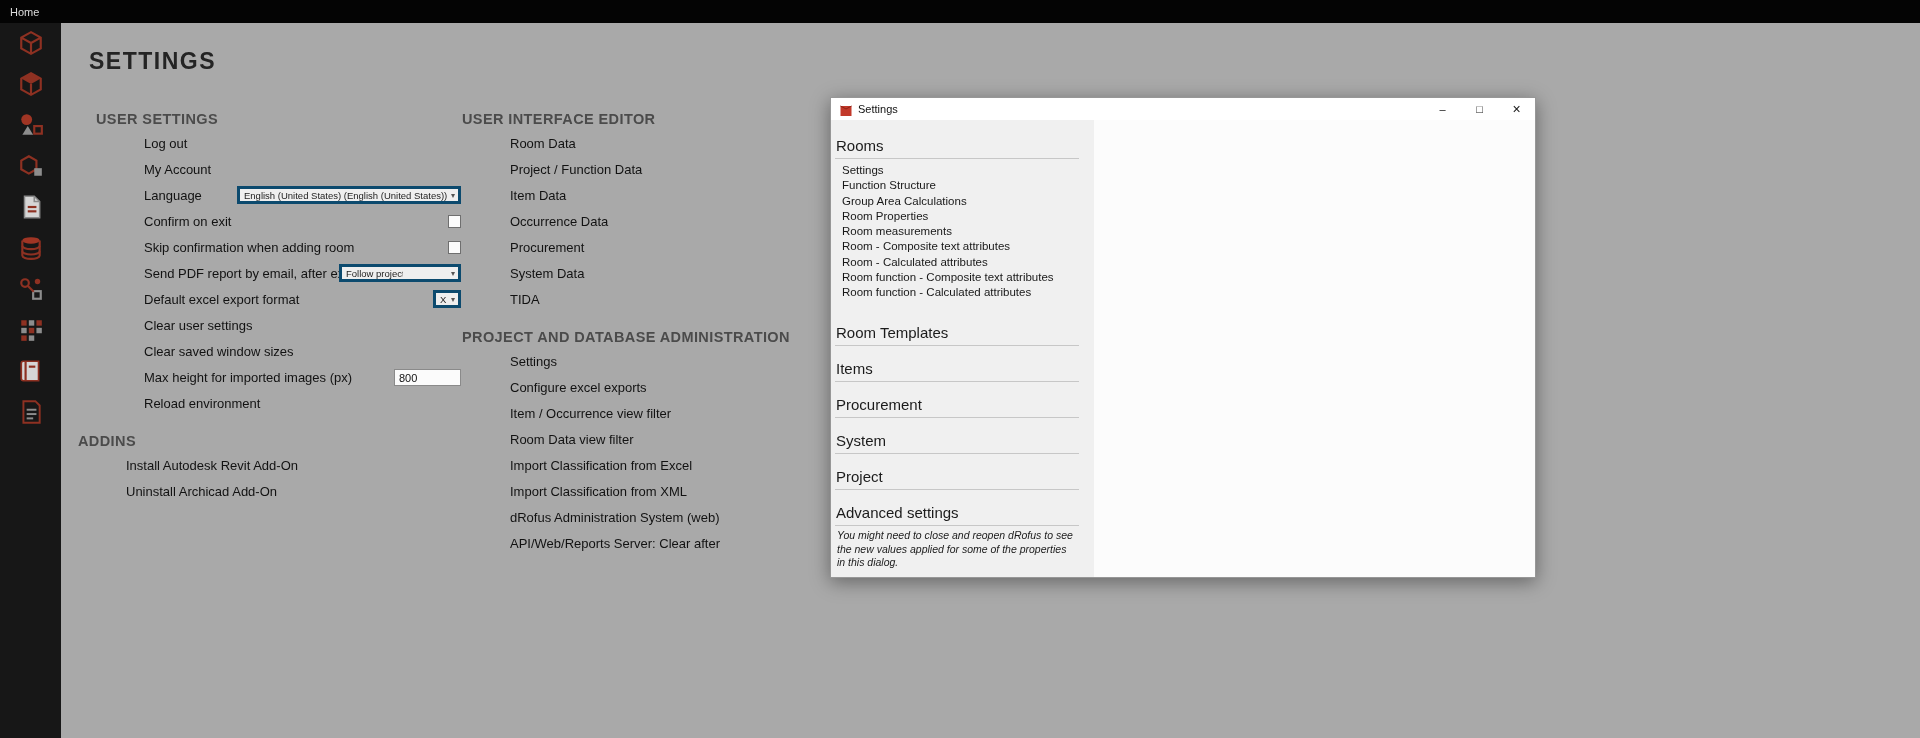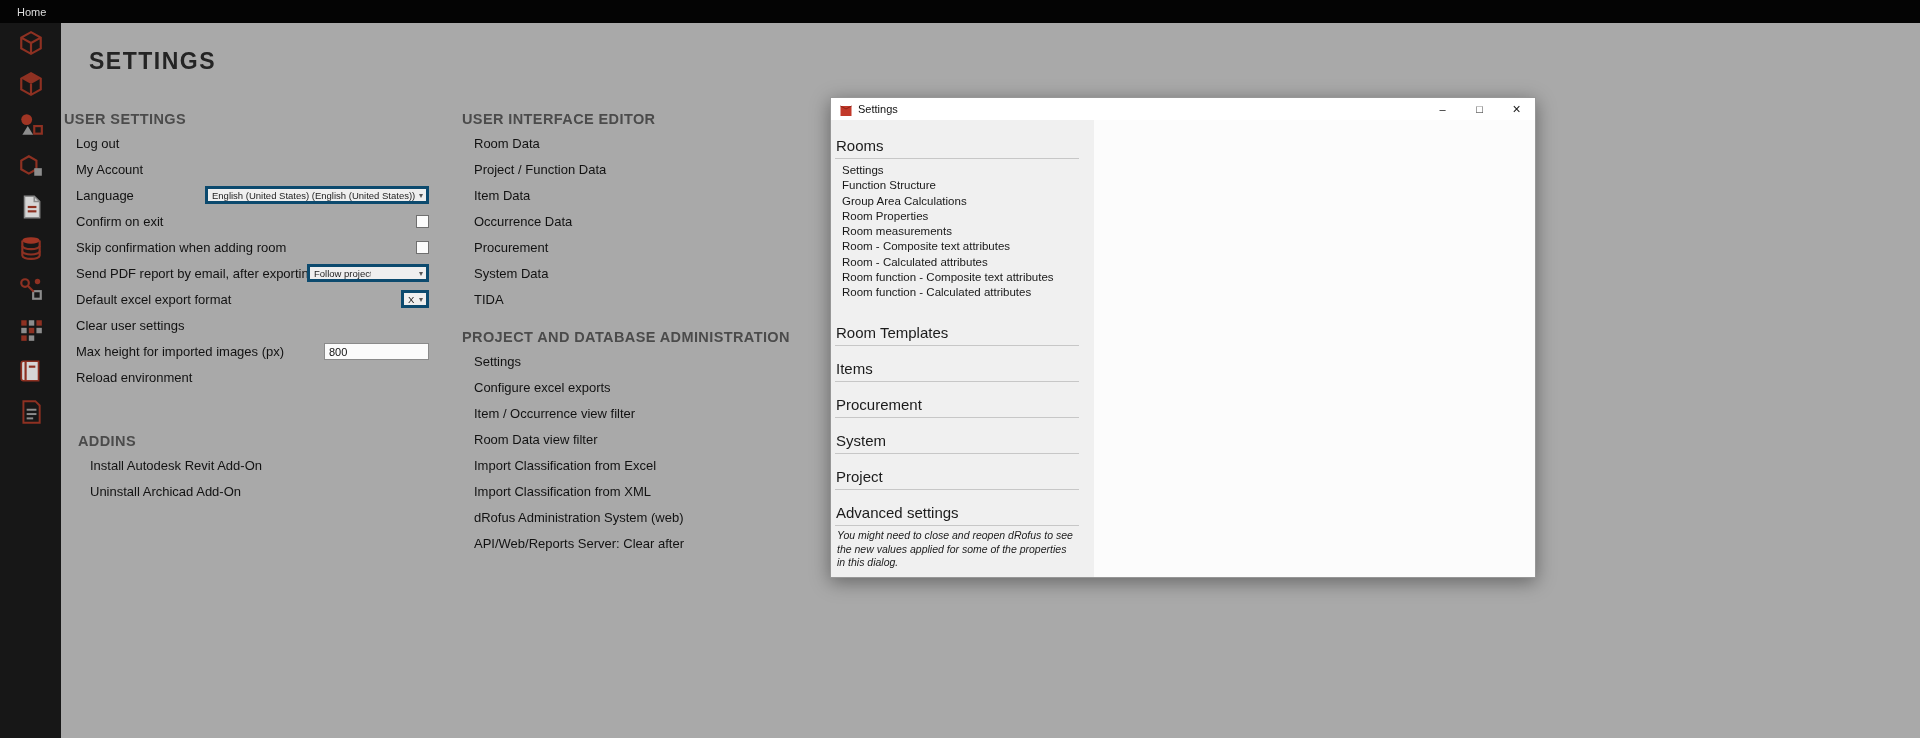--- a/index.html
+++ b/index.html
@@ -2,36 +2,36 @@
 <html><head>
 <meta charset="utf-8">
 <style>
   html,body{margin:0;padding:0;background:#6b6b6b;}
   *{box-sizing:border-box;}
   .screen{position:relative;width:1920px;height:738px;background:#a9a9a9;overflow:hidden;
           font-family:"Liberation Sans",sans-serif;color:#141414;}
 
   
   .topbar{position:absolute;left:0;top:0;width:100%;height:23px;background:#040404;
-          display:flex;align-items:center;padding-left:17px;}
+          display:flex;align-items:center;padding-left:10px;}
   .topbar .home{font-size:11px;color:#dedede;}
 
   
   .sidebar{position:absolute;left:0;top:23px;width:61px;height:715px;background:#171717;
            display:flex;flex-direction:column;align-items:center;padding-top:6px;gap:13px;}
   .side-icon{width:28px;height:28px;display:flex;align-items:center;justify-content:center;cursor:pointer;}
   .side-icon svg{width:26px;height:26px;}
 
   
   .col-block{position:absolute;}
   .sec-header{height:22px;display:flex;align-items:center;font-size:14.5px;font-weight:700;
               color:#4b4b4b;letter-spacing:.4px;}
   .row{position:relative;height:26px;display:flex;align-items:center;padding-left:12px;
        font-size:13px;color:#121212;}
-  .row .row-label{cursor:default;}
+  .row .row-label{cursor:default;margin-left:36px;}
   .row.link .row-label{cursor:pointer;}
   .page-title{position:absolute;left:89px;top:48px;font-size:23px;font-weight:600;
               color:#242424;letter-spacing:1.5px;}
 
   
   .select{position:absolute;right:0;top:4px;height:18px;background:#efefef;border:3px solid #0c4a6e;
           display:flex;align-items:center;padding:0 3px 0 4px;font-size:9.5px;color:#1d1d1d;cursor:pointer;}
   .select-value{white-space:nowrap;overflow:hidden;flex:1;}
   .select-arrow{font-size:8px;color:#555;margin-left:4px;}
   .checkbox{position:absolute;right:0;top:7px;width:13px;height:13px;background:#fbfbfb;
@@ -141,21 +141,21 @@
           <path d="M5 2 H16 L20 6 V22 H5 Z" fill="none" stroke="#8e3122" stroke-width="1.8"></path>
           <rect x="8" y="9" width="9" height="1.8" fill="#8d8d8d"></rect>
           <rect x="8" y="13" width="9" height="1.8" fill="#8d8d8d"></rect>
           <rect x="8" y="17" width="6" height="1.8" fill="#8d8d8d"></rect>
         </svg>
     </div>
   </div>
 
   <div class="page-title">SETTINGS</div>
 
-  <div class="col-block" style="left:64px;top:108px;width:365px;">
+  <div class="col-block" style="left:96px;top:108px;width:365px;">
     <div class="sec-header">USER SETTINGS</div>
 
     <div class="row link">
       <span class="row-label">Log out</span>
     </div>
     <div class="row link">
       <span class="row-label">My Account</span>
     </div>
     <div class="row">
       <span class="row-label">Language</span>
@@ -182,23 +182,26 @@
     <div class="row">
       <span class="row-label">Default excel export format</span>
       <div class="select" style="width:28px;">
         <span class="select-value">XLSX</span>
         <span class="select-arrow">▾</span>
       </div>
     </div>
     <div class="row link">
       <span class="row-label">Clear user settings</span>
     </div>
+    <div class="row link">
+      <span class="row-label">Clear saved window sizes</span>
+    </div>
     <div class="row">
       <span class="row-label">Max height for imported images (px)</span>
-      <div class="textinput" style="width:105px;">
+      <div class="textinput" style="width:67px;">
         <span>800</span>
       </div>
     </div>
     <div class="row link">
       <span class="row-label">Reload environment</span>
     </div>
   </div>
 
   <div class="col-block" style="left:78px;top:430px;width:365px;">
     <div class="sec-header">ADDINS</div>

